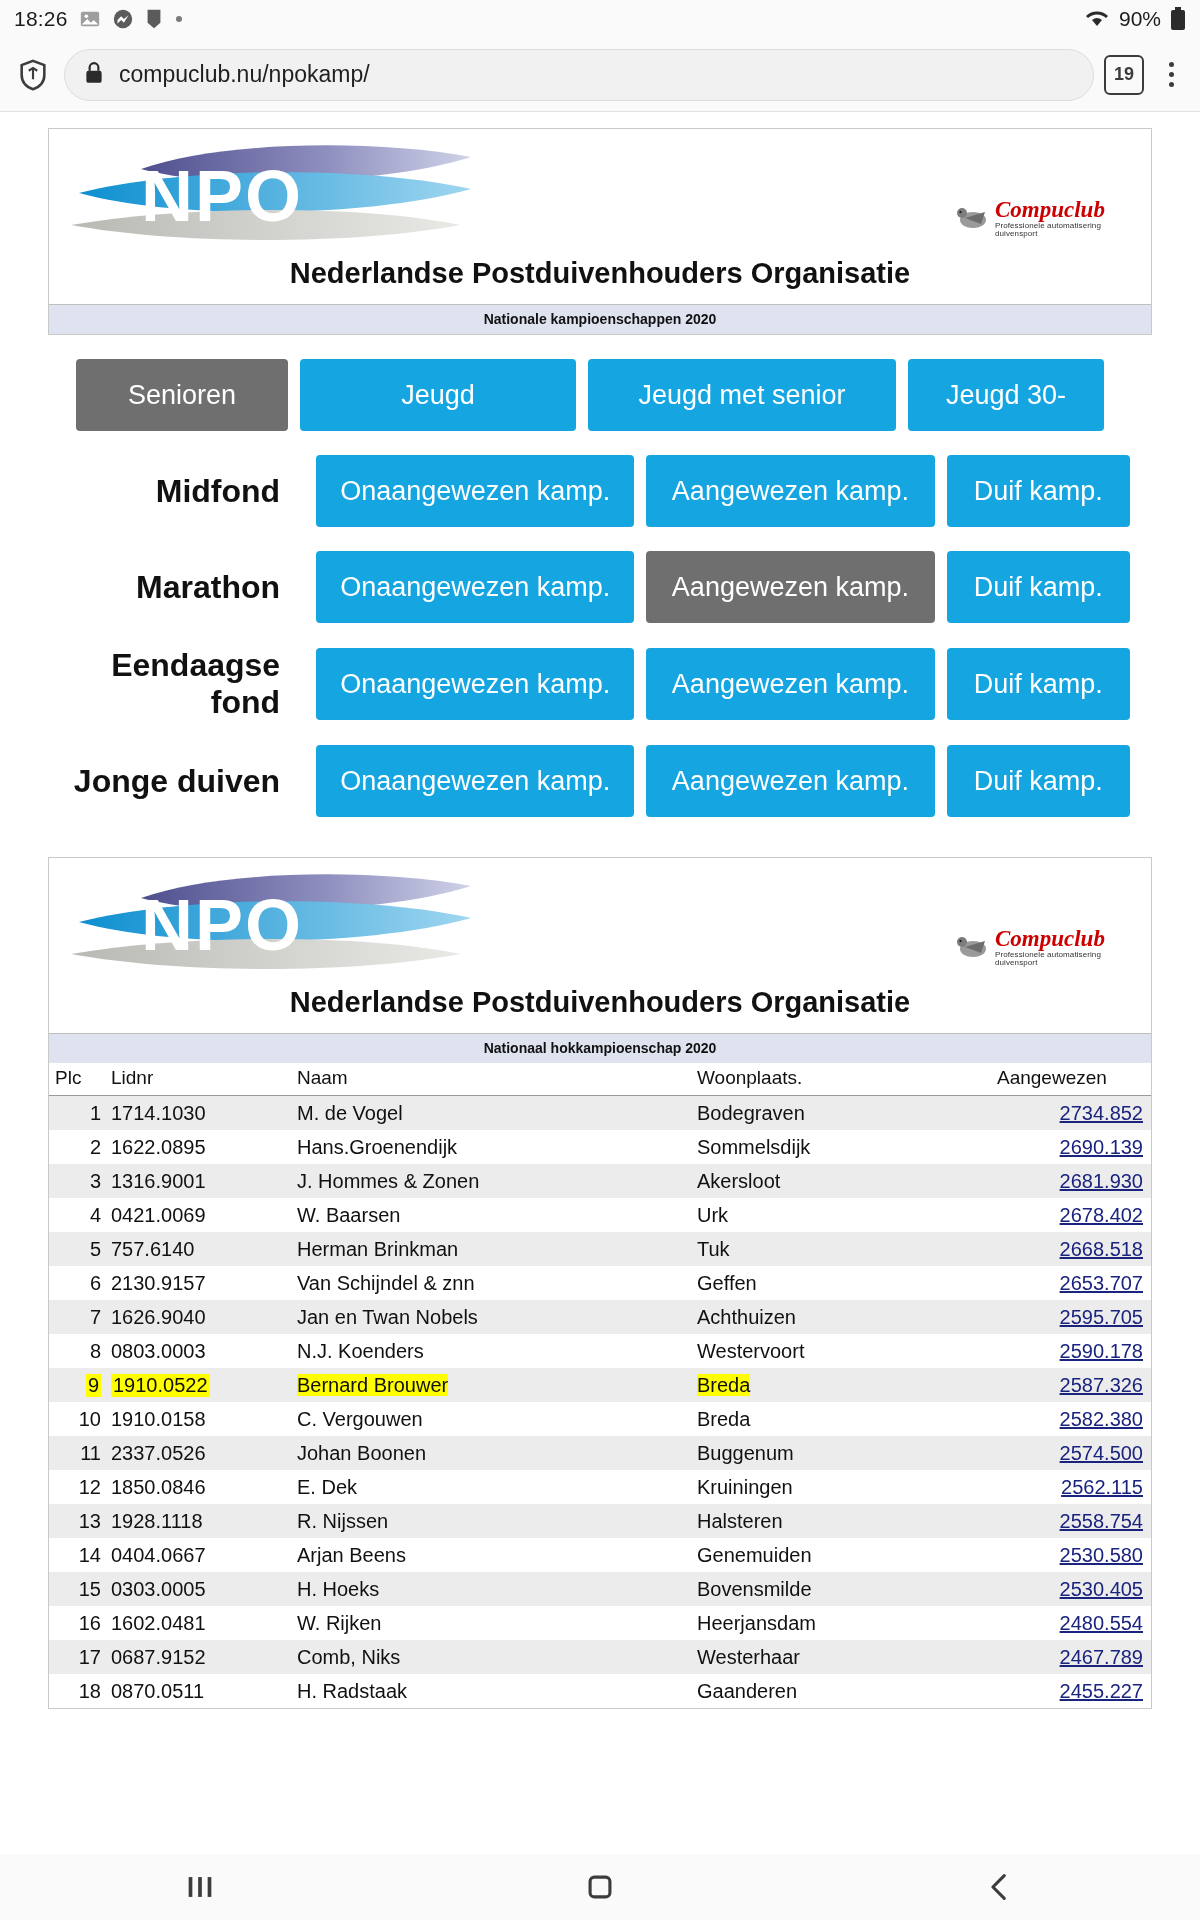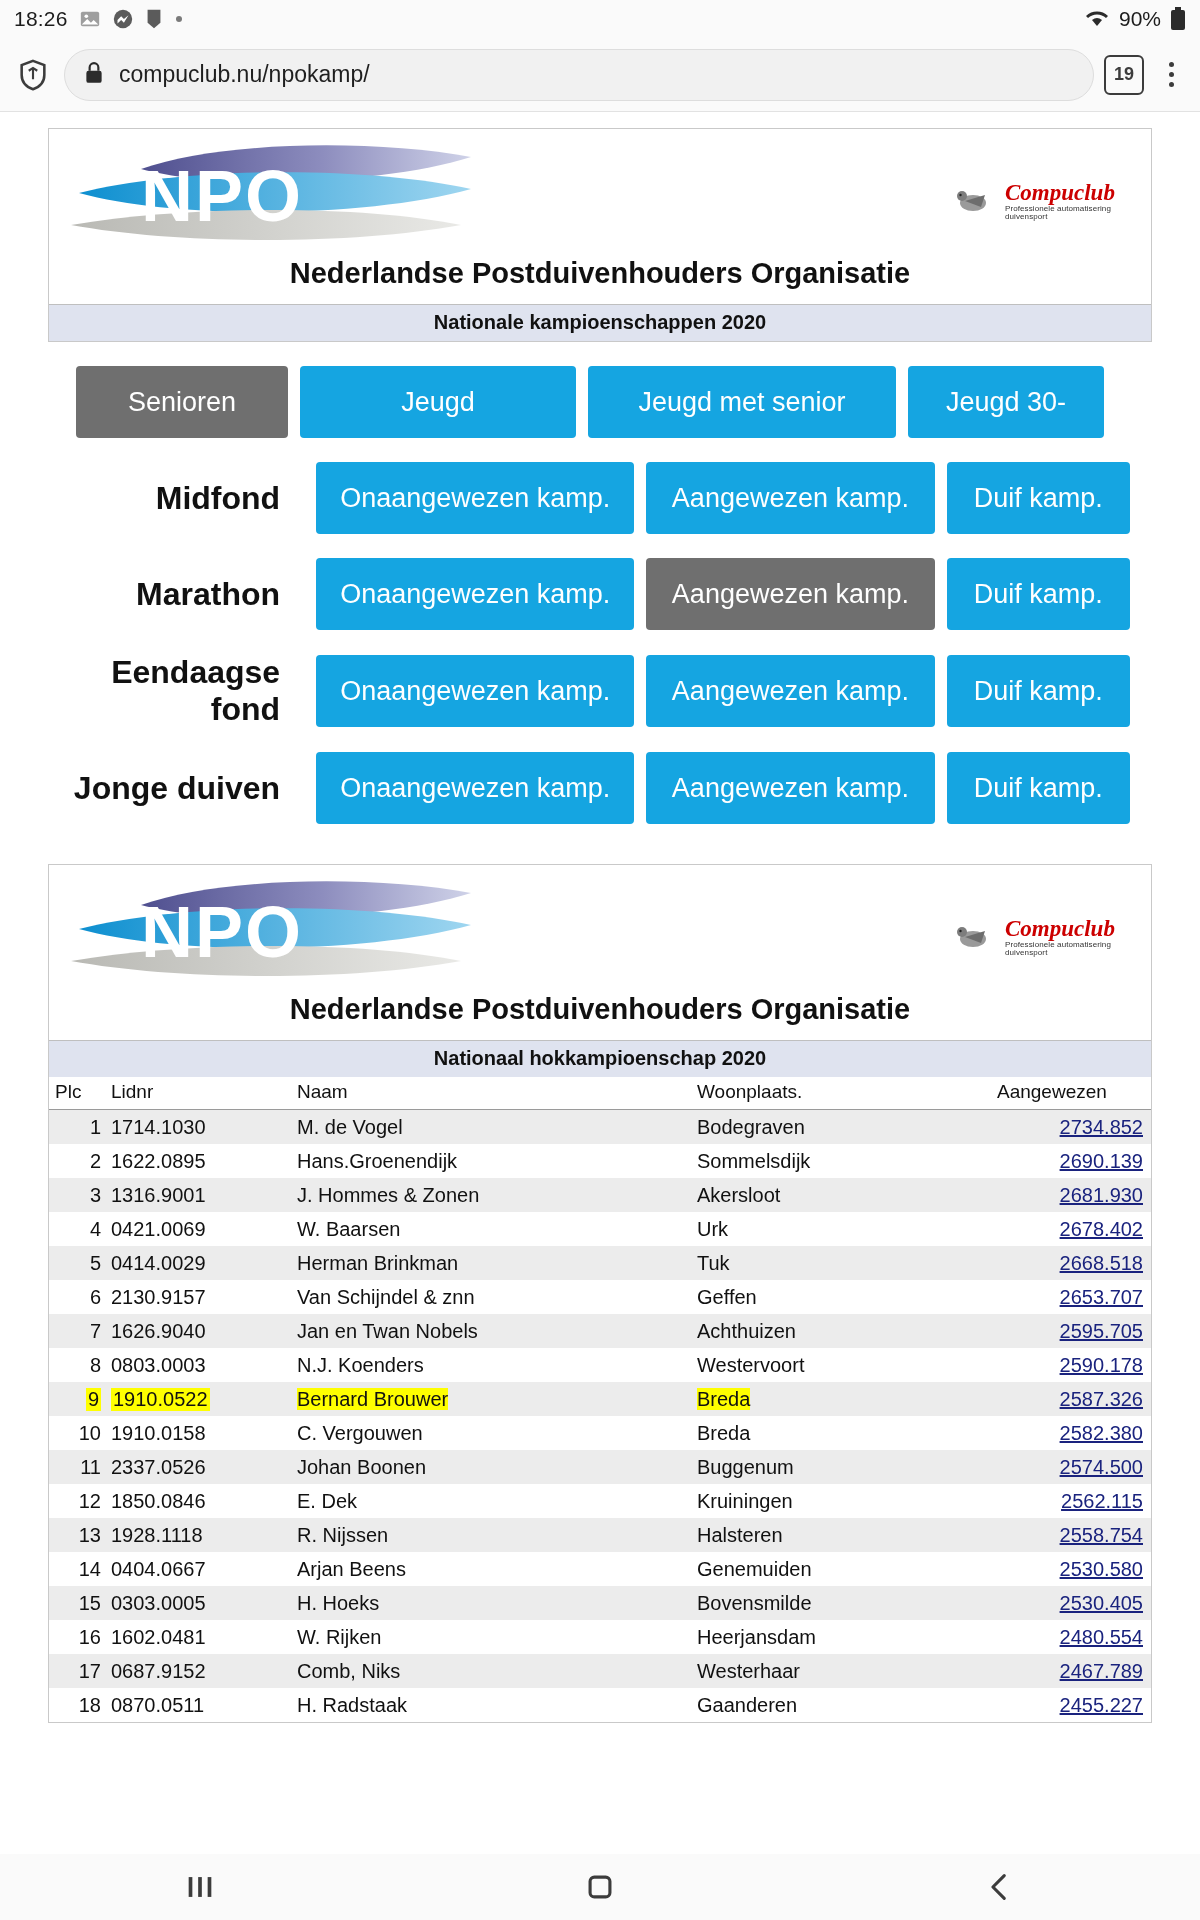--- a/index.html
+++ b/index.html
@@ -71,31 +71,31 @@
   .page-inner { padding: 16px 48px 0 48px; }
 
   
   .npo-card {
     border: 1px solid #c9c9c9;
     background: #ffffff;
     position: relative;
   }
   .npo-logo-row { position: relative; height: 128px; }
   .npo-logo { position: absolute; left: 22px; top: 10px; width: 470px; height: 115px; }
-  .compuclub { position: absolute; right: 14px; top: 50px; width: 182px; height: 44px; display: flex; align-items: center; gap: 16px; justify-content: flex-end; }
+  .compuclub { position: absolute; right: 14px; top: 67px; width: 182px; height: 44px; display: flex; align-items: center; gap: 6px; justify-content: flex-end; }
   .cc-bird { width: 34px; height: 32px; flex: none; }
   .cc-text { display: flex; flex-direction: column; line-height: 1.05; }
   .cc-name { font-family: "Liberation Serif", serif; font-style: italic; font-weight: 700; color: #cc0000; font-size: 23px; }
   .cc-sub { font-size: 8px; color: #333; letter-spacing: 0.1px; }
   .npo-title { text-align: center; font-size: 29px; font-weight: 700; color: #111; padding: 0 0 14px 0; }
   .npo-subbar {
     background: #dfe3ef;
     border-top: 1px solid #bfbfbf;
     text-align: center;
-    font-size: 20px; font-weight: 700; color: #111;
+    font-size: 14px; font-weight: 700; color: #111;
     padding: 6px 0 7px 0;
   }
 
   
   .nav-top { display: flex; gap: 12px; margin-top: 24px; padding: 0 22px 0 28px; }
   .btn {
     background: #15a5e1;
     color: #ffffff;
     font-size: 27px;
     border-radius: 4px;
@@ -367,21 +367,21 @@
             </tr>
             <tr>
               <td class="c-plc">4</td>
               <td class="c-lid">0421.0069</td>
               <td class="c-naam">W. Baarsen</td>
               <td class="c-woon">Urk</td>
               <td class="c-aang"><a href="#">2678.402</a></td>
             </tr>
             <tr>
               <td class="c-plc">5</td>
-              <td class="c-lid">0414.0029</td>
+              <td class="c-lid">757.6140</td>
               <td class="c-naam">Herman Brinkman</td>
               <td class="c-woon">Tuk</td>
               <td class="c-aang"><a href="#">2668.518</a></td>
             </tr>
             <tr>
               <td class="c-plc">6</td>
               <td class="c-lid">2130.9157</td>
               <td class="c-naam">Van Schijndel &amp; znn</td>
               <td class="c-woon">Geffen</td>
               <td class="c-aang"><a href="#">2653.707</a></td>

